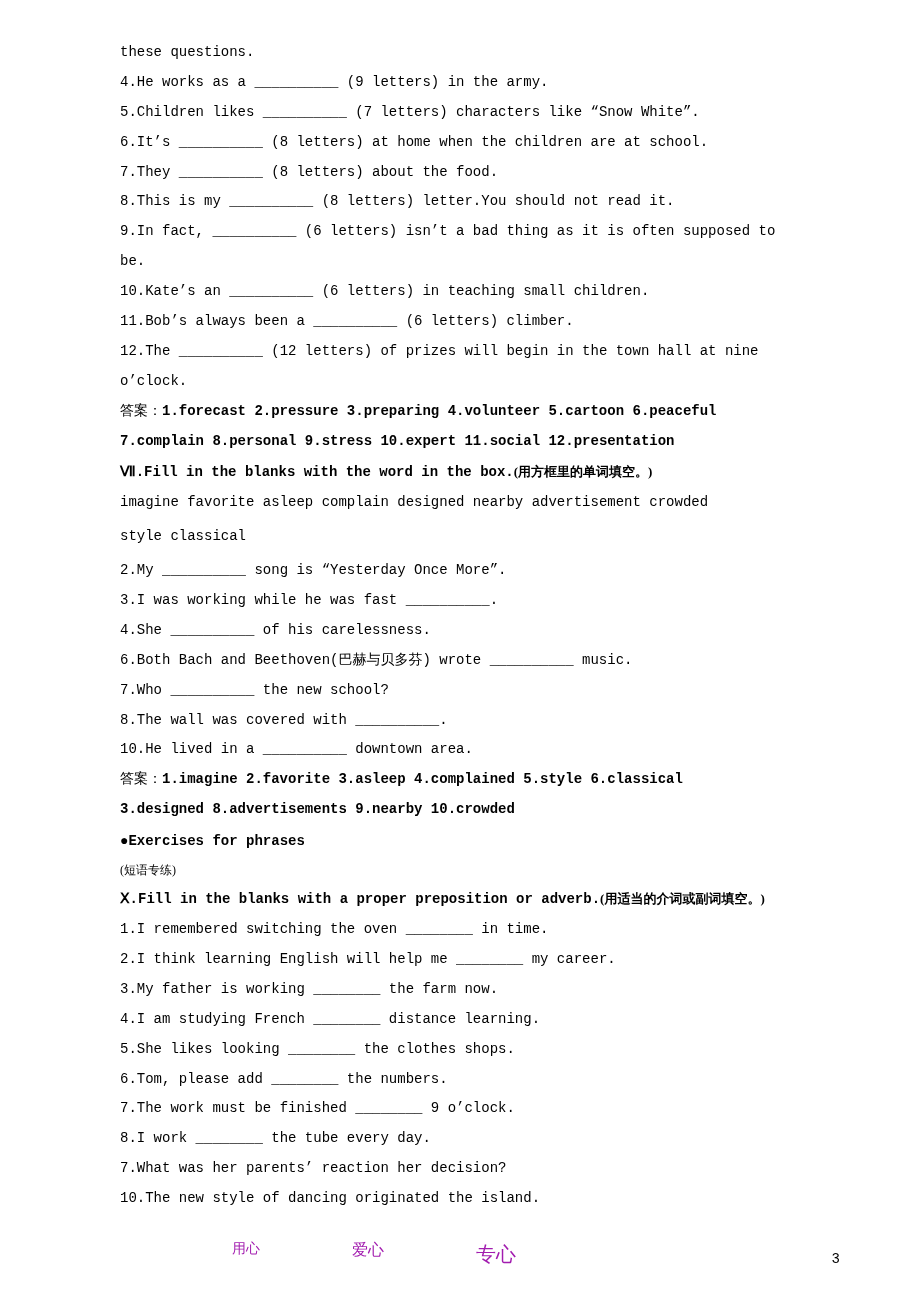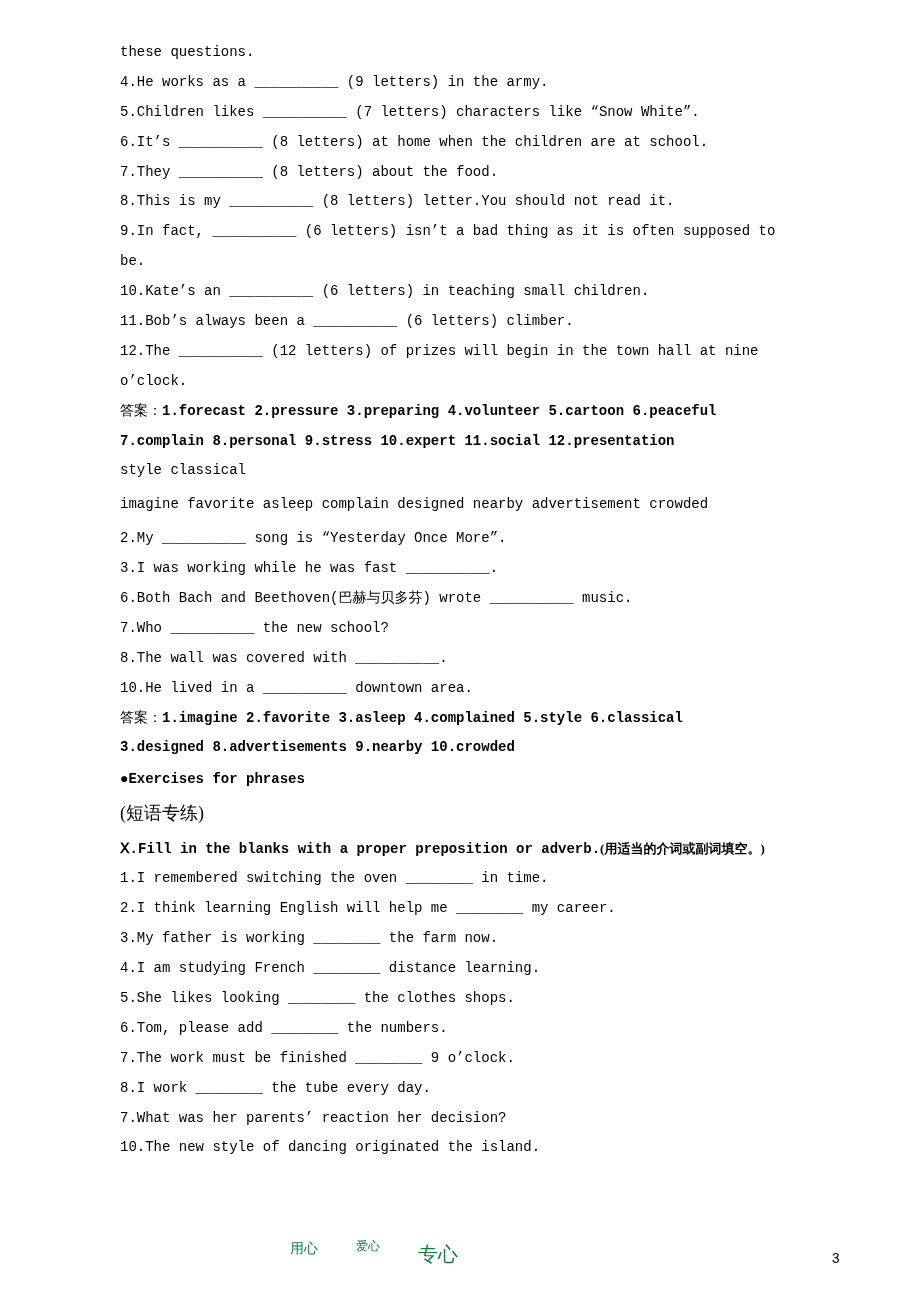--- a/index.html
+++ b/index.html
@@ -41,23 +41,23 @@
       margin: 4px 0 8px 0;
       line-height: 1.85;
     }
     .footer {
       position: absolute;
       bottom: 30px;
       left: 0;
       width: 748px;
       display: flex;
       justify-content: center;
-      gap: 38px;
+      gap: 92px;
       font-size: 14px;
-      color: #15803d;
+      color: #a21caf;
     }
     .page-num {
       position: absolute;
       bottom: 30px;
       right: 80px;
       font-size: 14px;
     }
     .chinese {
       font-family: "SimSun", "宋体", serif;
       font-size: 13px;
@@ -79,55 +79,59 @@
   <p>10.Kate’s an __________ (6 letters) in teaching small children.</p>
   <p>11.Bob’s always been a __________ (6 letters) climber.</p>
   <p>12.The __________ (12 letters) of prizes will begin in the town hall at nine</p>
   <p>o’clock.</p>
 
   <p class="answer-line">
     <span class="answer-label">答案：</span><span>1.forecast  2.pressure  3.preparing  4.volunteer  5.cartoon  6.peaceful</span>
   </p>
   <p class="answer-line">7.complain  8.personal  9.stress  10.expert  11.social  12.presentation</p>
 
+  <p class="section-title">
+    <span>Ⅶ.</span><span>Fill in the blanks with the word in the box.</span><span class="chinese">(用方框里的单词填空。)</span>
+  </p>
 
+  <p class="word-box">imagine   favorite   asleep   complain   designed   nearby   advertisement   crowded</p>
   <p class="word-box">style   classical</p>
-  <p class="word-box">imagine   favorite   asleep   complain   designed   nearby   advertisement   crowded</p>
 
   <p>2.My __________ song is “Yesterday Once More”.</p>
   <p>3.I was working while he was fast __________.</p>
+  <p>4.She __________ of his carelessness.</p>
   <p>6.Both Bach and Beethoven(巴赫与贝多芬) wrote __________ music.</p>
   <p>7.Who __________ the new school?</p>
   <p>8.The wall was covered with __________.</p>
   <p>10.He lived in a __________ downtown area.</p>
 
   <p class="answer-line">
     <span class="answer-label">答案：</span><span>1.imagine   2.favorite   3.asleep   4.complained   5.style   6.classical</span>
   </p>
   <p class="answer-line">3.designed  8.advertisements  9.nearby  10.crowded</p>
 
   <p class="section-title">●Exercises for phrases</p>
-  <p class="chinese" style="font-size:18px;">(短语专练)</p>
+  <p class="chinese" style="font-size:12px;">(短语专练)</p>
 
   <p class="section-title">
     <span>Ⅹ.</span><span>Fill in the blanks with a proper preposition or adverb.</span><span class="chinese">(用适当的介词或副词填空。)</span>
   </p>
 
   <p>1.I remembered switching the oven ________ in time.</p>
   <p>2.I think learning English will help me ________ my career.</p>
   <p>3.My father is working ________ the farm now.</p>
   <p>4.I am studying French ________ distance learning.</p>
   <p>5.She likes looking ________ the clothes shops.</p>
   <p>6.Tom, please add ________ the numbers.</p>
   <p>7.The work must be finished ________ 9 o’clock.</p>
   <p>8.I work ________ the tube every day.</p>
   <p>7.What was her parents’ reaction her decision?</p>
   <p>10.The new style of dancing originated the island.</p>
 
 </div>
 
 <div class="footer">
   <span class="chinese" style="font-size:14px;">用心</span>
-  <span class="chinese" style="font-size:12px;">爱心</span>
+  <span class="chinese" style="font-size:16px;">爱心</span>
   <span class="chinese" style="font-size:20px;">专心</span>
 </div>
 
 <div class="page-num">3</div>
 
 </body></html>

